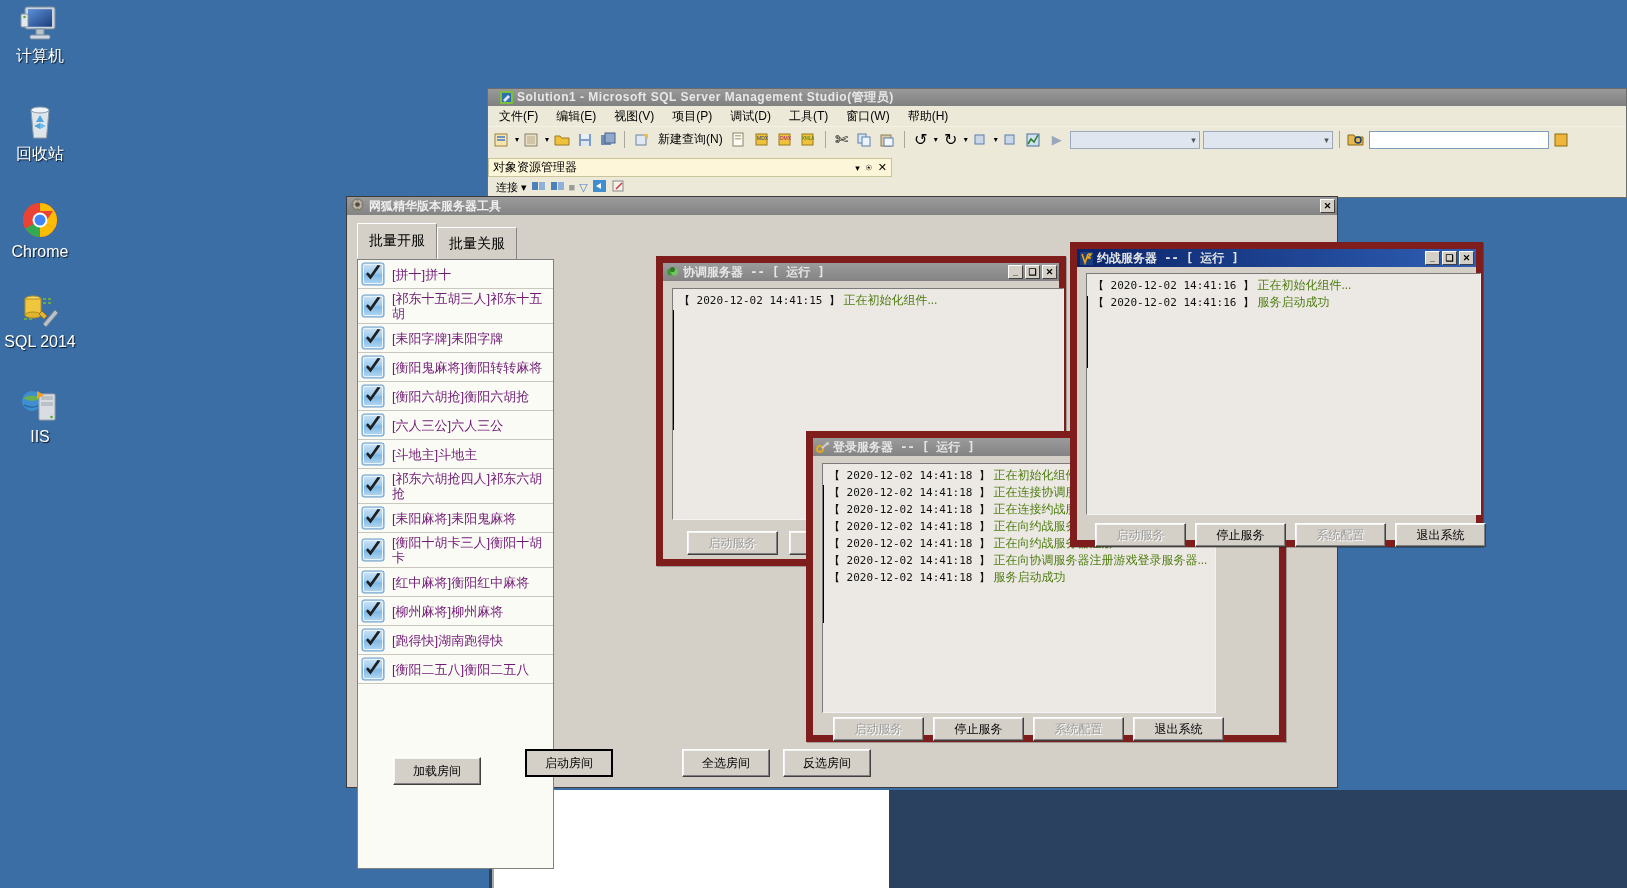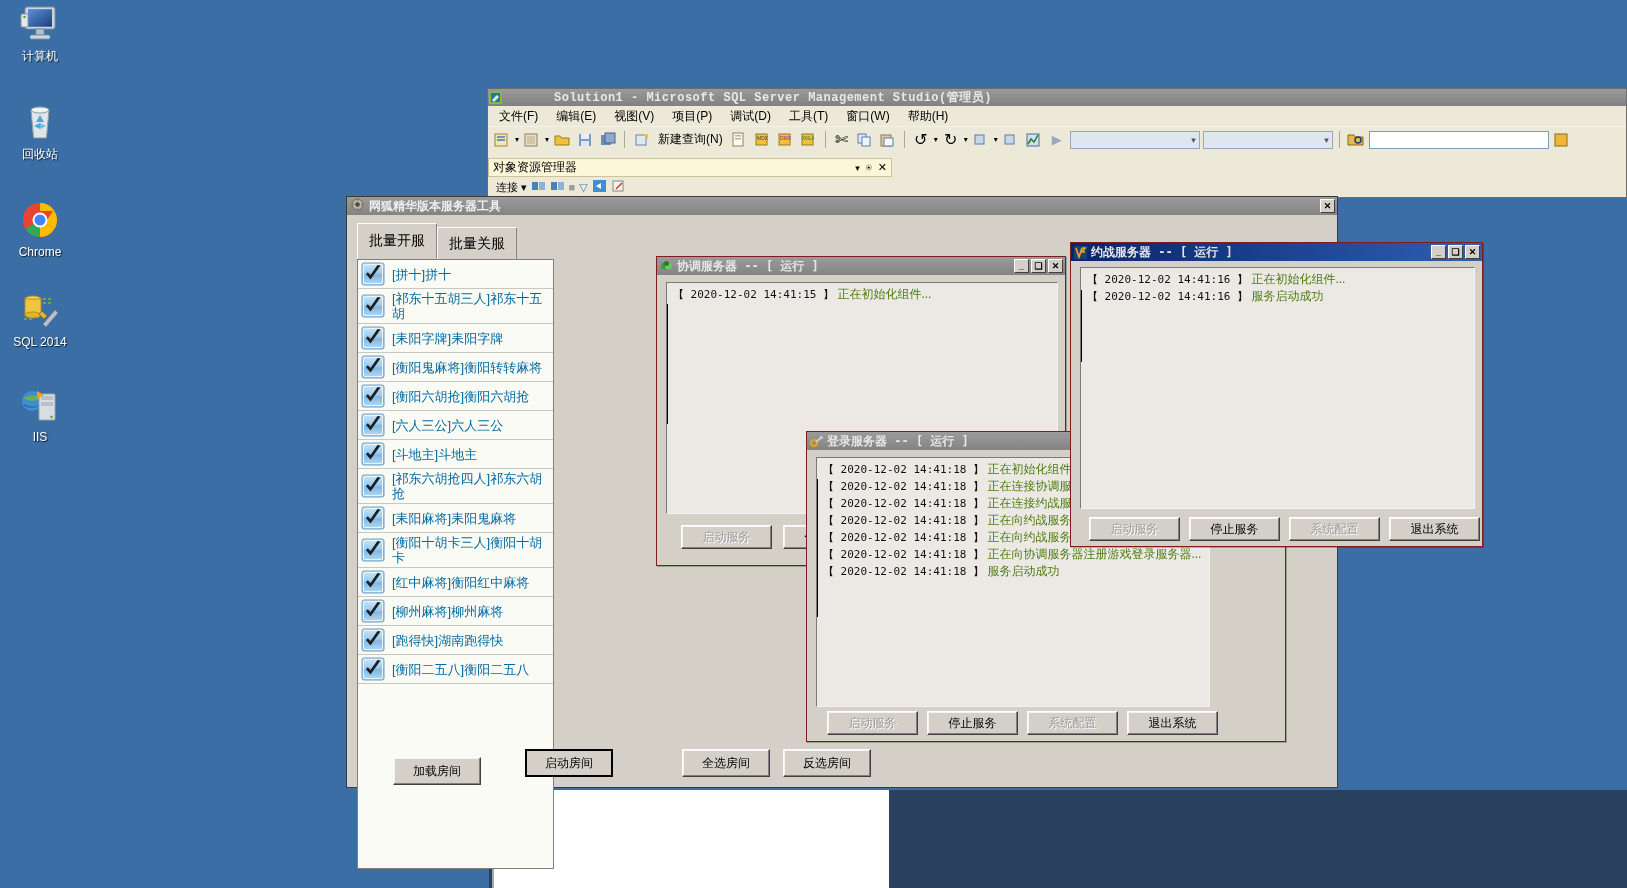--- a/index.html
+++ b/index.html
@@ -24,39 +24,39 @@
     position: absolute; left: 0; top: 790px; width: 489px; height: 98px;
     background: #3a6ea5;
   }
   #white-doc {
     position: absolute; left: 492px; top: 790px; width: 397px; height: 98px;
     background: #ffffff; border-left: 2px solid #a8a8a8;
   }
 
   .desk-icon {
     position: absolute; width: 80px; text-align: center;
-    color: #fff; font-size: 12px; line-height: 14px;
+    color: #fff; font-size: 16px; line-height: 14px;
     text-shadow: 1px 1px 1px rgba(0,0,0,.75);
     cursor: default;
   }
   .desk-icon .glyph { display:block; height: 42px; margin-bottom: 3px; }
   .desk-icon .glyph svg { display:block; margin: 0 auto; }
 
   
   #ssms {
     position: absolute; left: 487px; top: 88px; width: 1140px; height: 110px;
     background: #ece9d8; border: 1px solid #6c6c6c;
   }
   #ssms .title {
     height: 17px; background: linear-gradient(to bottom,#9a9a9a,#808080);
     color: #e8e8e8; font-size: 12px; font-weight: bold;
-    font-family: Liberation Mono, monospace;
+    font-family: Liberation Sans, sans-serif;
     letter-spacing: .5px;
-    display: flex; align-items: center; padding-left: 1px;
-    white-space: nowrap; overflow: hidden; gap: 48px;
+    display: flex; align-items: center; padding-left: 12px;
+    white-space: nowrap; overflow: hidden;
   }
   #ssms .title .ic { width: 13px; height: 13px; margin-right: 4px; flex: 0 0 auto; }
   #ssms .menubar {
     height: 20px; background: #ece9d8; display: flex; 
     font-size: 12px; color: #000; padding-left: 2px;
   }
   #ssms .menubar span { padding: 2px 9px; white-space: nowrap; }
   #ssms .toolbar {
     height: 26px; background: #ece9d8; display: flex; align-items: center;
     padding-left: 4px; gap: 3px; border-top: 1px solid #f4f2e4;
@@ -81,21 +81,21 @@
   }
   #oe-panel .oe-title .sp { flex: 1 1 auto; }
   #oe-panel .oe-tb {
     height: 20px; display:flex; align-items:center; gap:4px; padding-left:8px;
     font-size: 11px;
   }
 
   
   .win {
     position: absolute; background: #d4d0c8;
-    border: 1px solid #7f1d1d;
+    border: 7px solid #7f1d1d;
     box-shadow: 1px 1px 0 rgba(0,0,0,.25);
   }
   .win > .tbar {
     height: 18px; display:flex; align-items:center;
     padding: 0 2px 0 3px; color: #e6e6e6;
     font-size: 12px; font-weight: bold; white-space: nowrap;
     font-family: "DejaVu Sans Mono", monospace;
   }
   .tbar.gray { background: linear-gradient(to bottom,#9b9b9b,#838383); }
   .tbar.blue { background: linear-gradient(to right,#0a246a,#2f5fb4); }
@@ -160,21 +160,21 @@
     position:absolute; left:10px; top:62px; width:197px; height:610px;
     background:#fbfbf6; border:1px solid #808080;
     overflow:hidden;
   }
   .room {
     display:flex; align-items:center; gap:7px;
     border-bottom:1px solid #c8c8c0; padding:2px 2px 2px 3px;
     min-height:27px;
   }
   .room .cbx { flex:0 0 auto; width:24px; height:24px; }
-  .room .lbl { font-size:13px; color:#0369a1; line-height:15px; }
+  .room .lbl { font-size:13px; color:#701a75; line-height:15px; }
 </style>
 </head>
 <body>
 
 <div id="desktop">
   <div id="desktop-lower"></div>
   <div id="desktop-left-strip"></div>
   <div id="white-doc"></div>
 
   <div class="desk-icon" style="left:0px;top:4px;">

